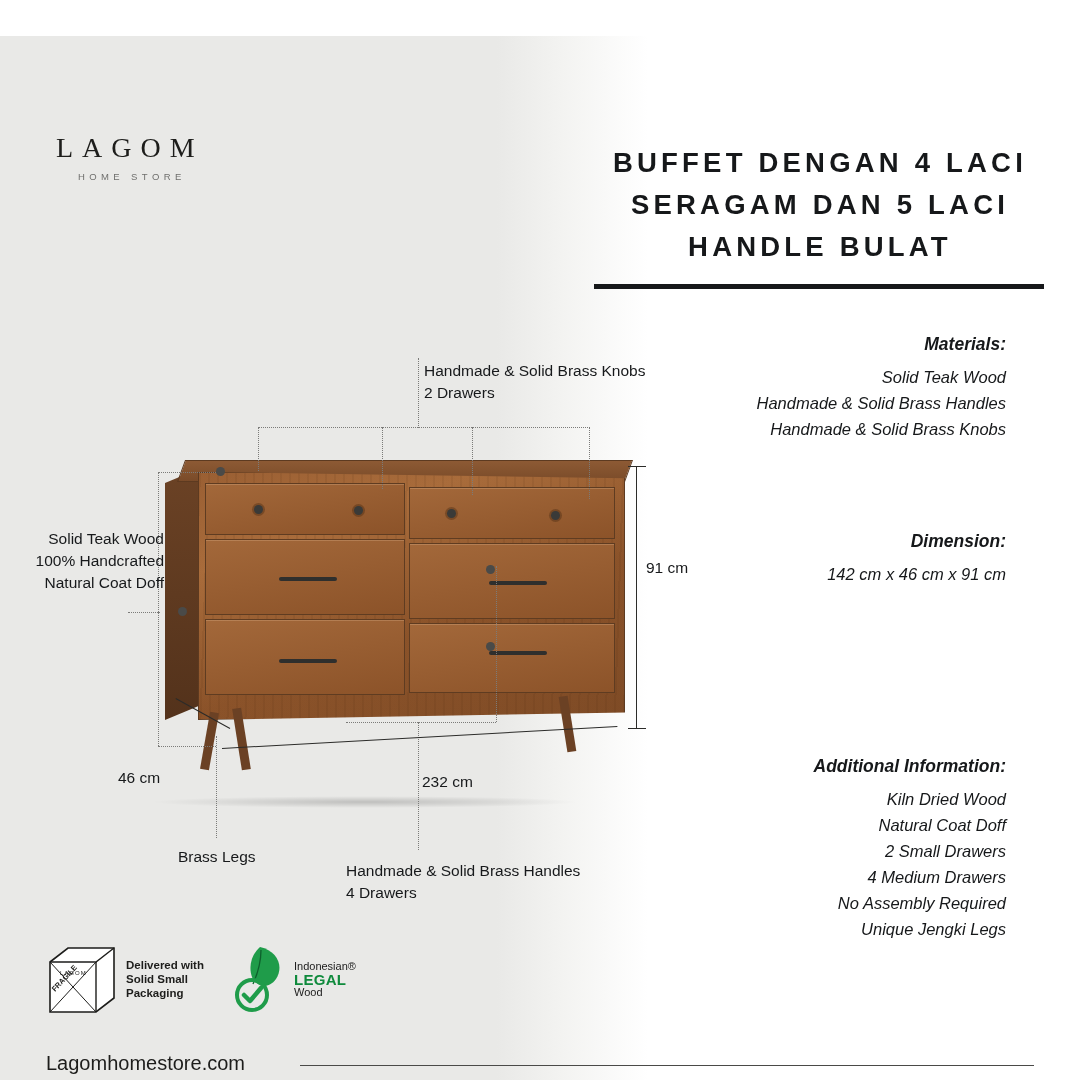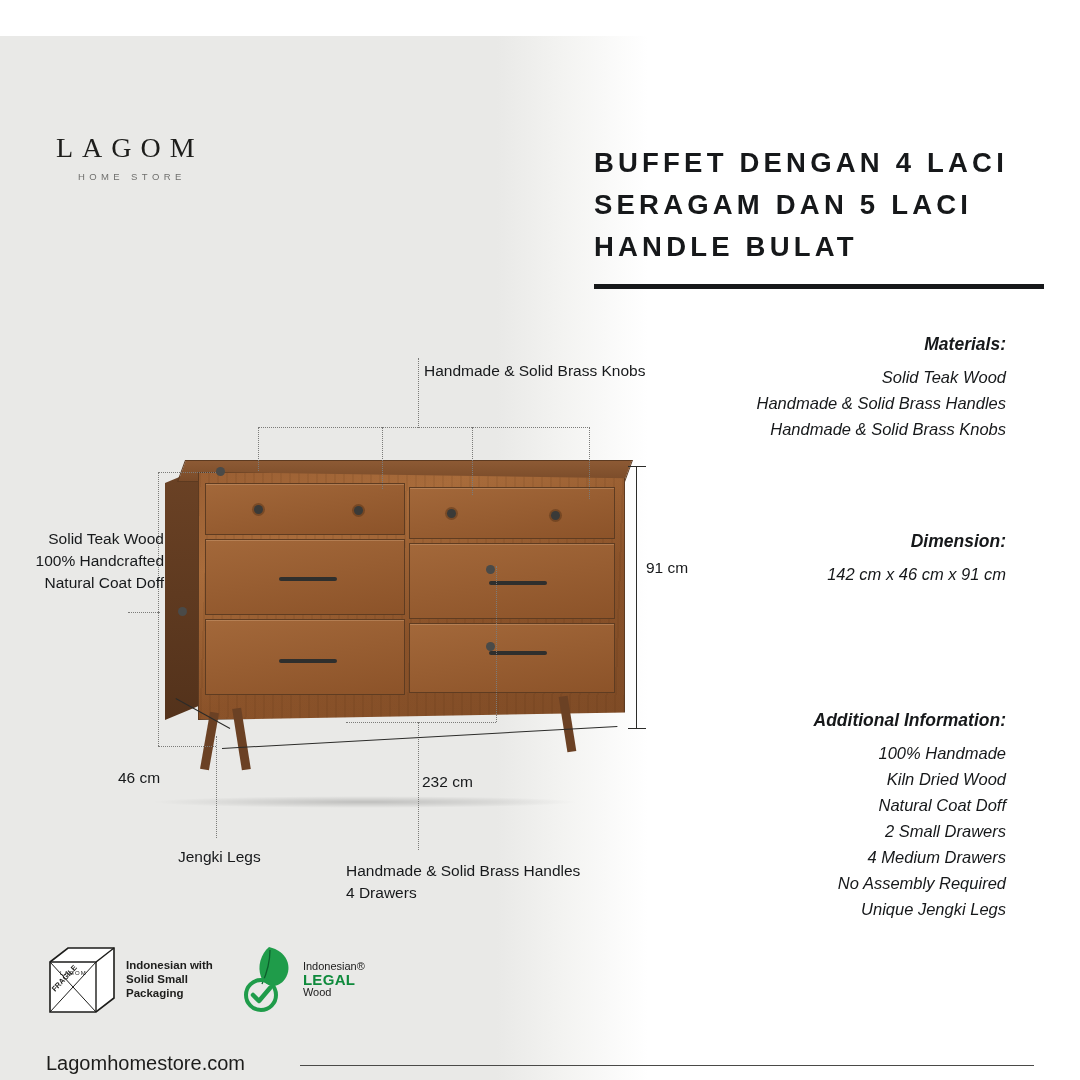--- a/index.html
+++ b/index.html
@@ -22,37 +22,37 @@
     font-weight: 400; font-family: "Liberation Serif", serif;
   }
   .brand-sub {
     margin-top: 7px; font-size: 9.5px; letter-spacing: 4.4px;
     color: #6f6f6d; text-align: center; padding-left: 4px;
   }
   
   .title-block { position: absolute; left: 594px; top: 106px; width: 452px; }
   .title-line {
     font-size: 27.5px; letter-spacing: 4.2px; color: #16181a;
-    font-weight: 700; line-height: 42px; font-family: "Liberation Sans", sans-serif;
+    font-weight: 700; line-height: 42px; font-family: "Liberation Sans", sans-serif; text-align: center;
   }
   .title-rule { margin-top: 16px; height: 5px; background: #16181a; width: 450px; }
 
   
   .info { position: absolute; right: 74px; width: 430px; text-align: right; }
   .info h3 {
     font-size: 17.5px; font-style: italic; font-weight: 700; color: #16181a;
     margin-bottom: 9px;
   }
   .info p {
     font-size: 16.5px; font-style: italic; color: #16181a; line-height: 26px;
     font-weight: 400;
   }
   #materials { top: 298px; }
   #dimension { top: 495px; }
-  #additional { top: 674px; }
+  #additional { top: 720px; }
 
   
   .photo-area { position: absolute; left: 0; top: 0; width: 700px; height: 900px; }
 
   
   .callout { position: absolute; font-size: 15.5px; color: #17191b; line-height: 22px; }
   #c-knobs { left: 424px; top: 324px; }
   #c-teak { left: 14px; top: 492px; text-align: right; width: 150px; }
   #c-legs { left: 178px; top: 810px; }
   #c-handles { left: 346px; top: 824px; }
@@ -142,21 +142,20 @@
     <p>Handmade &amp; Solid Brass Knobs</p>
   </div>
 
   <div class="info" id="dimension">
     <h3>Dimension:</h3>
     <p>142 cm x 46 cm x 91 cm</p>
   </div>
 
   <div class="info" id="additional">
     <h3>Additional Information:</h3>
-    <p>100% Handmade</p>
     <p>Kiln Dried Wood</p>
     <p>Natural Coat Doff</p>
     <p>2 Small Drawers</p>
     <p>4 Medium Drawers</p>
     <p>No Assembly Required</p>
     <p>Unique Jengki Legs</p>
   </div>
 
   <div class="photo-area">
 
@@ -212,27 +211,28 @@
     <div class="dotted-v" style="left:418px;top:686px;height:128px;"></div>
 
     <div class="solid-line" style="left:636px;top:430px;width:1px;height:262px;"></div>
     <div class="solid-line" style="left:628px;top:430px;width:18px;height:1px;"></div>
     <div class="solid-line" style="left:628px;top:692px;width:18px;height:1px;"></div>
     <div class="solid-line" style="left:222px;top:712px;width:396px;height:1px;transform:rotate(-3.2deg);transform-origin:left center;"></div>
     <div class="solid-line" style="left:168px;top:692px;width:62px;height:1px;transform:rotate(29deg);transform-origin:right center;"></div>
 
     <div class="callout" id="c-knobs">
       <div>Handmade &amp; Solid Brass Knobs</div>
+      <div>2 Drawers</div>
     </div>
     <div class="callout" id="c-teak">
       <div>Solid Teak Wood</div>
       <div>100% Handcrafted</div>
       <div>Natural Coat Doff</div>
     </div>
-    <div class="callout" id="c-legs">Jengki Legs</div>
+    <div class="callout" id="c-legs">Brass Legs</div>
     <div class="callout" id="c-handles">
       <div>Handmade &amp; Solid Brass Handles</div>
       <div>4 Drawers</div>
     </div>
 
     <div class="callout" id="d-91">91 cm</div>
     <div class="callout" id="d-46">46 cm</div>
     <div class="callout" id="d-142">232 cm</div>
   </div>
 
@@ -241,21 +241,21 @@
       <svg width="72" height="74" viewBox="0 0 72 74">
         <polygon points="4,20 22,6 68,6 68,56 50,70 4,70" fill="#ffffff" stroke="#1d1d1b" stroke-width="1.6"></polygon>
         <polyline points="4,20 50,20 68,6" fill="none" stroke="#1d1d1b" stroke-width="1.4"></polyline>
         <line x1="50" y1="20" x2="50" y2="70" stroke="#1d1d1b" stroke-width="1.4"></line>
         <line x1="4" y1="20" x2="50" y2="70" stroke="#1d1d1b" stroke-width="1"></line>
         <line x1="50" y1="20" x2="4" y2="70" stroke="#1d1d1b" stroke-width="1"></line>
         <text x="14" y="33" font-family="Liberation Sans, sans-serif" font-size="6" fill="#1d1d1b" letter-spacing="1">LAGOM</text>
         <text x="9" y="50" font-family="Liberation Sans, sans-serif" font-size="7.5" font-weight="bold" fill="#1d1d1b" transform="rotate(-47 9 50)">FRAGILE</text>
       </svg>
       <div class="pkg-text">
-        <div>Indonesian with</div>
+        <div>Delivered with</div>
         <div>Solid Small</div>
         <div>Packaging</div>
       </div>
     </div>
 
     <div class="legal-badge">
       <svg width="58" height="72" viewBox="0 0 58 72">
         <path d="M30 4 C48 8 54 24 46 36 C38 47 26 44 22 34 C18 23 22 11 30 4 Z" fill="#1f9c4a"></path>
         <path d="M31 7 C31 22 27 32 23 41" stroke="#0d5f2c" stroke-width="1.3" fill="none"></path>
         <circle cx="22" cy="52" r="15" fill="none" stroke="#1f9c4a" stroke-width="4"></circle>

